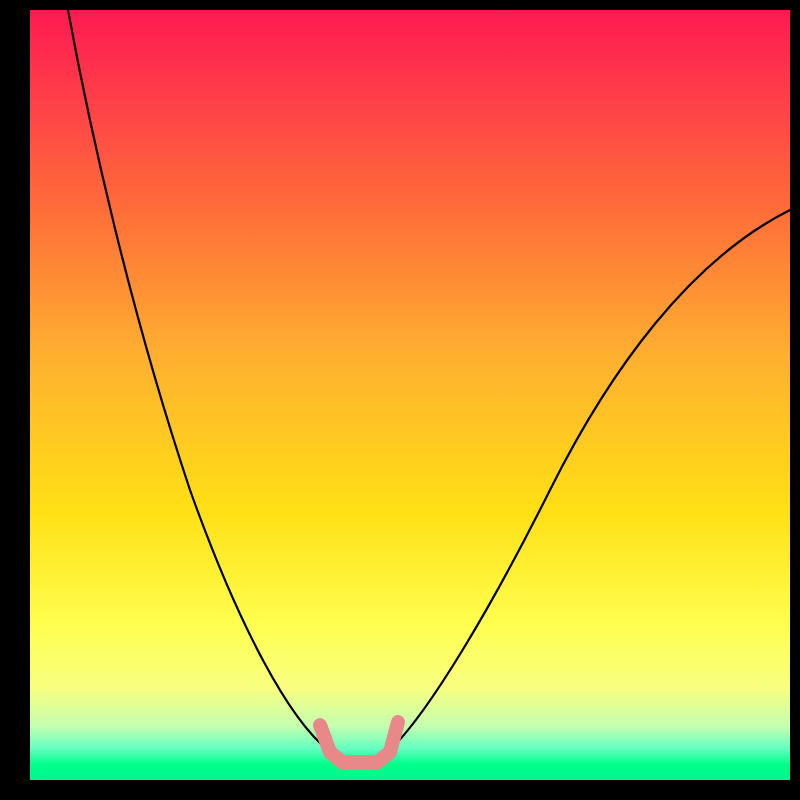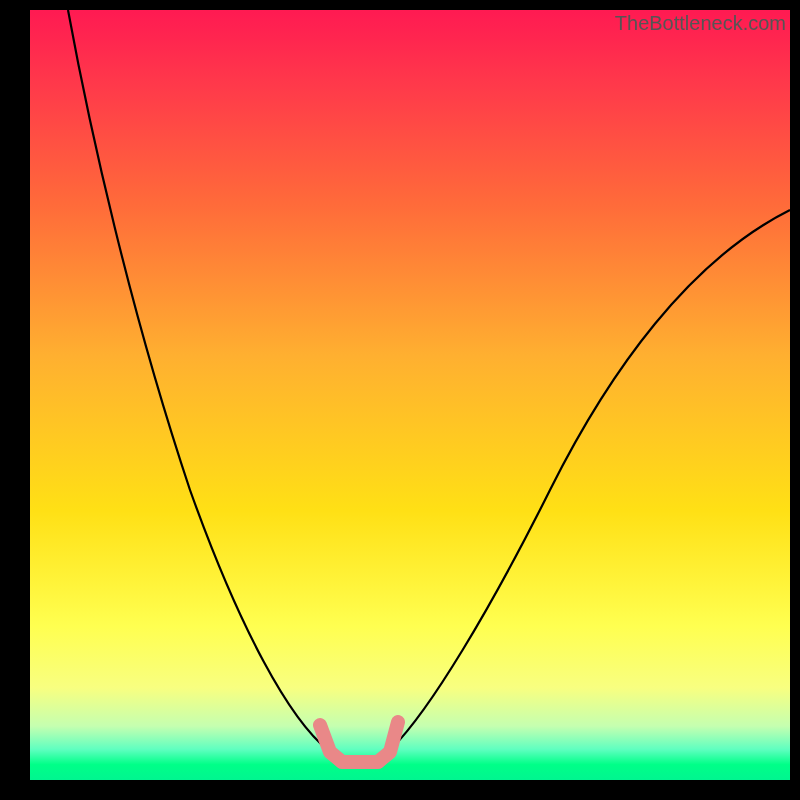--- a/index.html
+++ b/index.html
@@ -54,21 +54,20 @@
     width: 760px;
     height: 770px;
     z-index: 10;
   }
 </style>
 </head>
 <body>
 
 <div class="plot-container">
 
-  <div class="watermark">TheBottleneck.com</div>
 
   <div class="plot-area">
     <svg class="curves" viewBox="0 0 760 770" preserveAspectRatio="none">
 
       <path d="M 38 0
                C 60 120, 100 300, 160 480
                C 210 620, 260 710, 298 740" stroke="#000" stroke-width="2.2" fill="none"></path>
 
       <path d="M 362 738
                C 400 700, 460 600, 520 480

